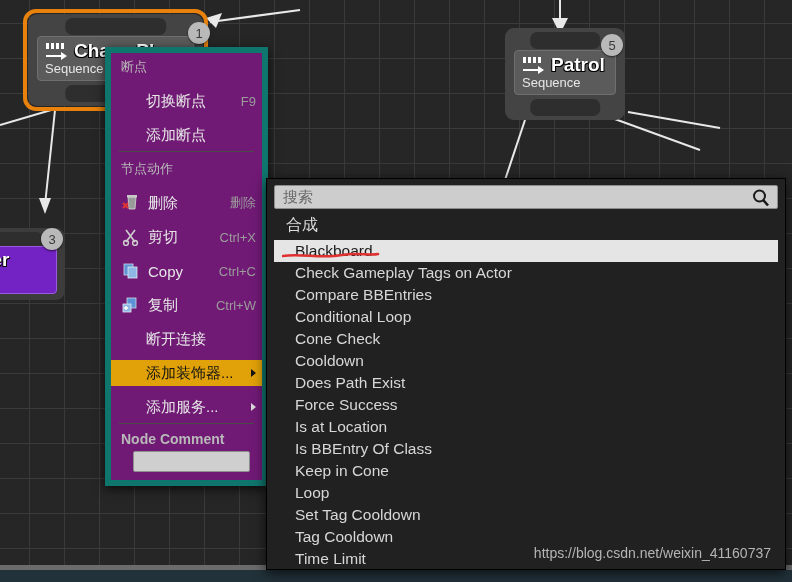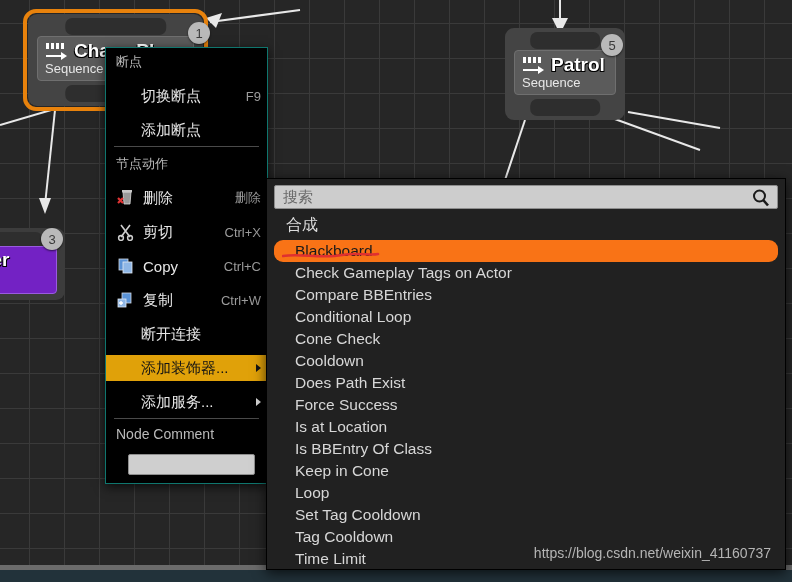--- a/index.html
+++ b/index.html
@@ -94,21 +94,21 @@
   }
   #node-task .bt-name { font-size: 19px; }
   #node-task .bt-badge { right: 2px; top: 0px; }
 
   
   .links { position: absolute; left: 0; top: 0; width: 792px; height: 570px; }
 
   
   .ctx-menu {
     position: absolute; left: 105px; top: 47px; width: 163px;
-    background: #000000; border: 1px solid #0f766e;
+    background: #701a75; border: 6px solid #0f766e;
     box-shadow: 0 3px 10px rgba(0,0,0,.7);
     padding-bottom: 2px;
   }
   .ctx-section {
     color: #b9b9b9; font-size: 13px; padding: 5px 8px 4px 10px;
   }
   .ctx-sep { height: 1px; background: #4a4a4a; margin: 3px 8px; }
   .ctx-item {
     display: flex; align-items: center; height: 26px;
     padding: 0 6px 0 10px; color: #e6e6e6; font-size: 15px;
@@ -124,21 +124,21 @@
   }
   .ctx-item.highlight .lbl { color: #141414; }
   .ctx-arrow {
     width: 0; height: 0; border-left: 5px solid #d8d8d8;
     border-top: 4px solid transparent; border-bottom: 4px solid transparent;
     margin-left: 6px;
   }
   .ctx-item.highlight .ctx-arrow { border-left-color: #141414; }
   .mi-icon { width: 21px; height: 18px; position: relative; flex: none; margin-right: 2px; }
 
-  .node-comment-label { color: #b9b9b9; font-size: 14px; padding: 4px 0 12px 10px; }
+  .node-comment-label { color: #b9b9b9; font-size: 14px; padding: 4px 0 4px 10px; font-weight: bold; }
   .node-comment-input {
     margin: 0 12px 6px 22px; height: 21px; background: #cfcfcf;
     border: 1px solid #8e8e8e; border-radius: 2px;
   }
 
   
   .search-panel {
     position: absolute; left: 266px; top: 178px; width: 520px; height: 392px;
     background: #212121; border: 1px solid #000;
     box-shadow: 0 3px 12px rgba(0,0,0,.7);
@@ -153,21 +153,21 @@
   .mag-icon { position: absolute; right: 6px; top: 2px; }
   .cat-label {
     color: #dcdcdc; font-size: 16px; padding: 6px 0 3px 12px;
   }
   .res-list { margin-top: 1px; }
   .res-item {
     height: 22px; display: flex; align-items: center;
     padding-left: 21px; color: #d7d7d7; font-size: 15.5px;
     position: relative;
   }
-  .res-item.sel { background: #f97316; color: #1a1a1a; border-radius: 9px; }
+  .res-item.sel { background: #e5e5e5; color: #1a1a1a; }
   .red-underline {
     position: absolute; left: 282px; top: 251px; width: 98px; height: 10px;
   }
   .watermark {
     position: absolute; right: 14px; bottom: 8px;
     color: #b5b5b5; font-size: 14px;
   }
 </style>
 </head>
 <body>

